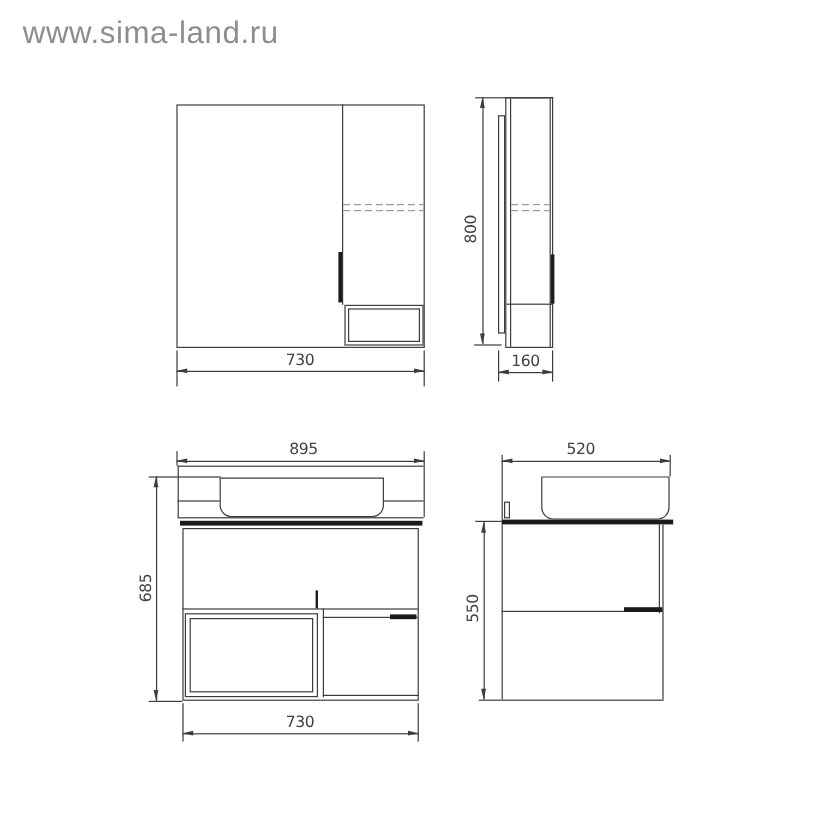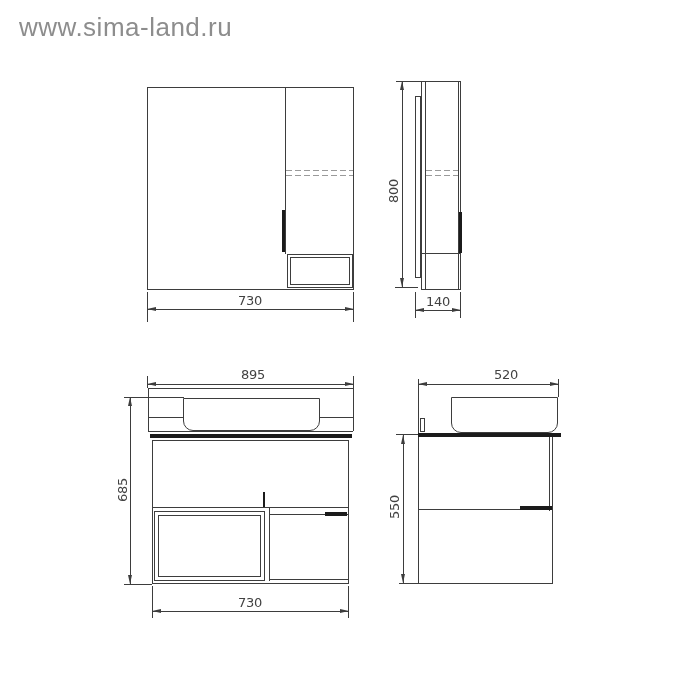--- a/index.html
+++ b/index.html
@@ -68,21 +68,21 @@
     <div class="ar ar-u" style="left:400px;top:81px;"></div>
     <div class="ar ar-d" style="left:400px;top:278px;"></div>
     <div class="hl" style="left:395px;top:287px;width:23px;"></div>
     <div class="dim-label rot" style="left:377px;top:184px;">800</div>
 
     <div class="vl" style="left:415px;top:292px;height:26px;"></div>
     <div class="vl" style="left:460px;top:292px;height:26px;"></div>
     <div class="hl" style="left:415px;top:310px;width:46px;"></div>
     <div class="ar ar-l" style="left:415px;top:308px;"></div>
     <div class="ar ar-r" style="left:452px;top:308px;"></div>
-    <div class="dim-label" style="left:421px;top:295px;">140</div>
+    <div class="dim-label" style="left:421px;top:295px;">160</div>
   </div>
 
   <div>
 
     <div class="vl" style="left:147px;top:376px;height:12px;"></div>
     <div class="vl" style="left:353px;top:376px;height:12px;"></div>
     <div class="hl" style="left:147px;top:384px;width:207px;"></div>
     <div class="ar ar-l" style="left:147px;top:382px;"></div>
     <div class="ar ar-r" style="left:345px;top:382px;"></div>
     <div class="dim-label" style="left:236px;top:368px;">895</div>
@@ -121,21 +121,21 @@
     <div class="dim-label" style="left:233px;top:596px;">730</div>
   </div>
 
   <div>
 
     <div class="vl" style="left:418px;top:379px;height:54px;"></div>
     <div class="vl" style="left:558px;top:379px;height:18px;"></div>
     <div class="hl" style="left:418px;top:384px;width:140px;"></div>
     <div class="ar ar-l" style="left:418px;top:382px;"></div>
     <div class="ar ar-r" style="left:550px;top:382px;"></div>
-    <div class="dim-label" style="left:489px;top:368px;">520</div>
+    <div class="dim-label" style="left:467px;top:368px;">520</div>
 
     <div class="rect" style="left:451px;top:397px;width:107px;height:36px;border-radius:0 0 10px 10px;"></div>
     <div class="rect" style="left:420px;top:418px;width:5px;height:14px;"></div>
     <div class="fill" style="left:418px;top:433px;width:143px;height:4px;"></div>
 
     <div class="vl" style="left:418px;top:437px;height:146px;"></div>
     <div class="vl" style="left:552px;top:437px;height:146px;"></div>
     <div class="vl" style="left:549px;top:437px;height:74px;"></div>
     <div class="hl" style="left:418px;top:583px;width:135px;"></div>
     <div class="hl" style="left:418px;top:509px;width:134px;"></div>

